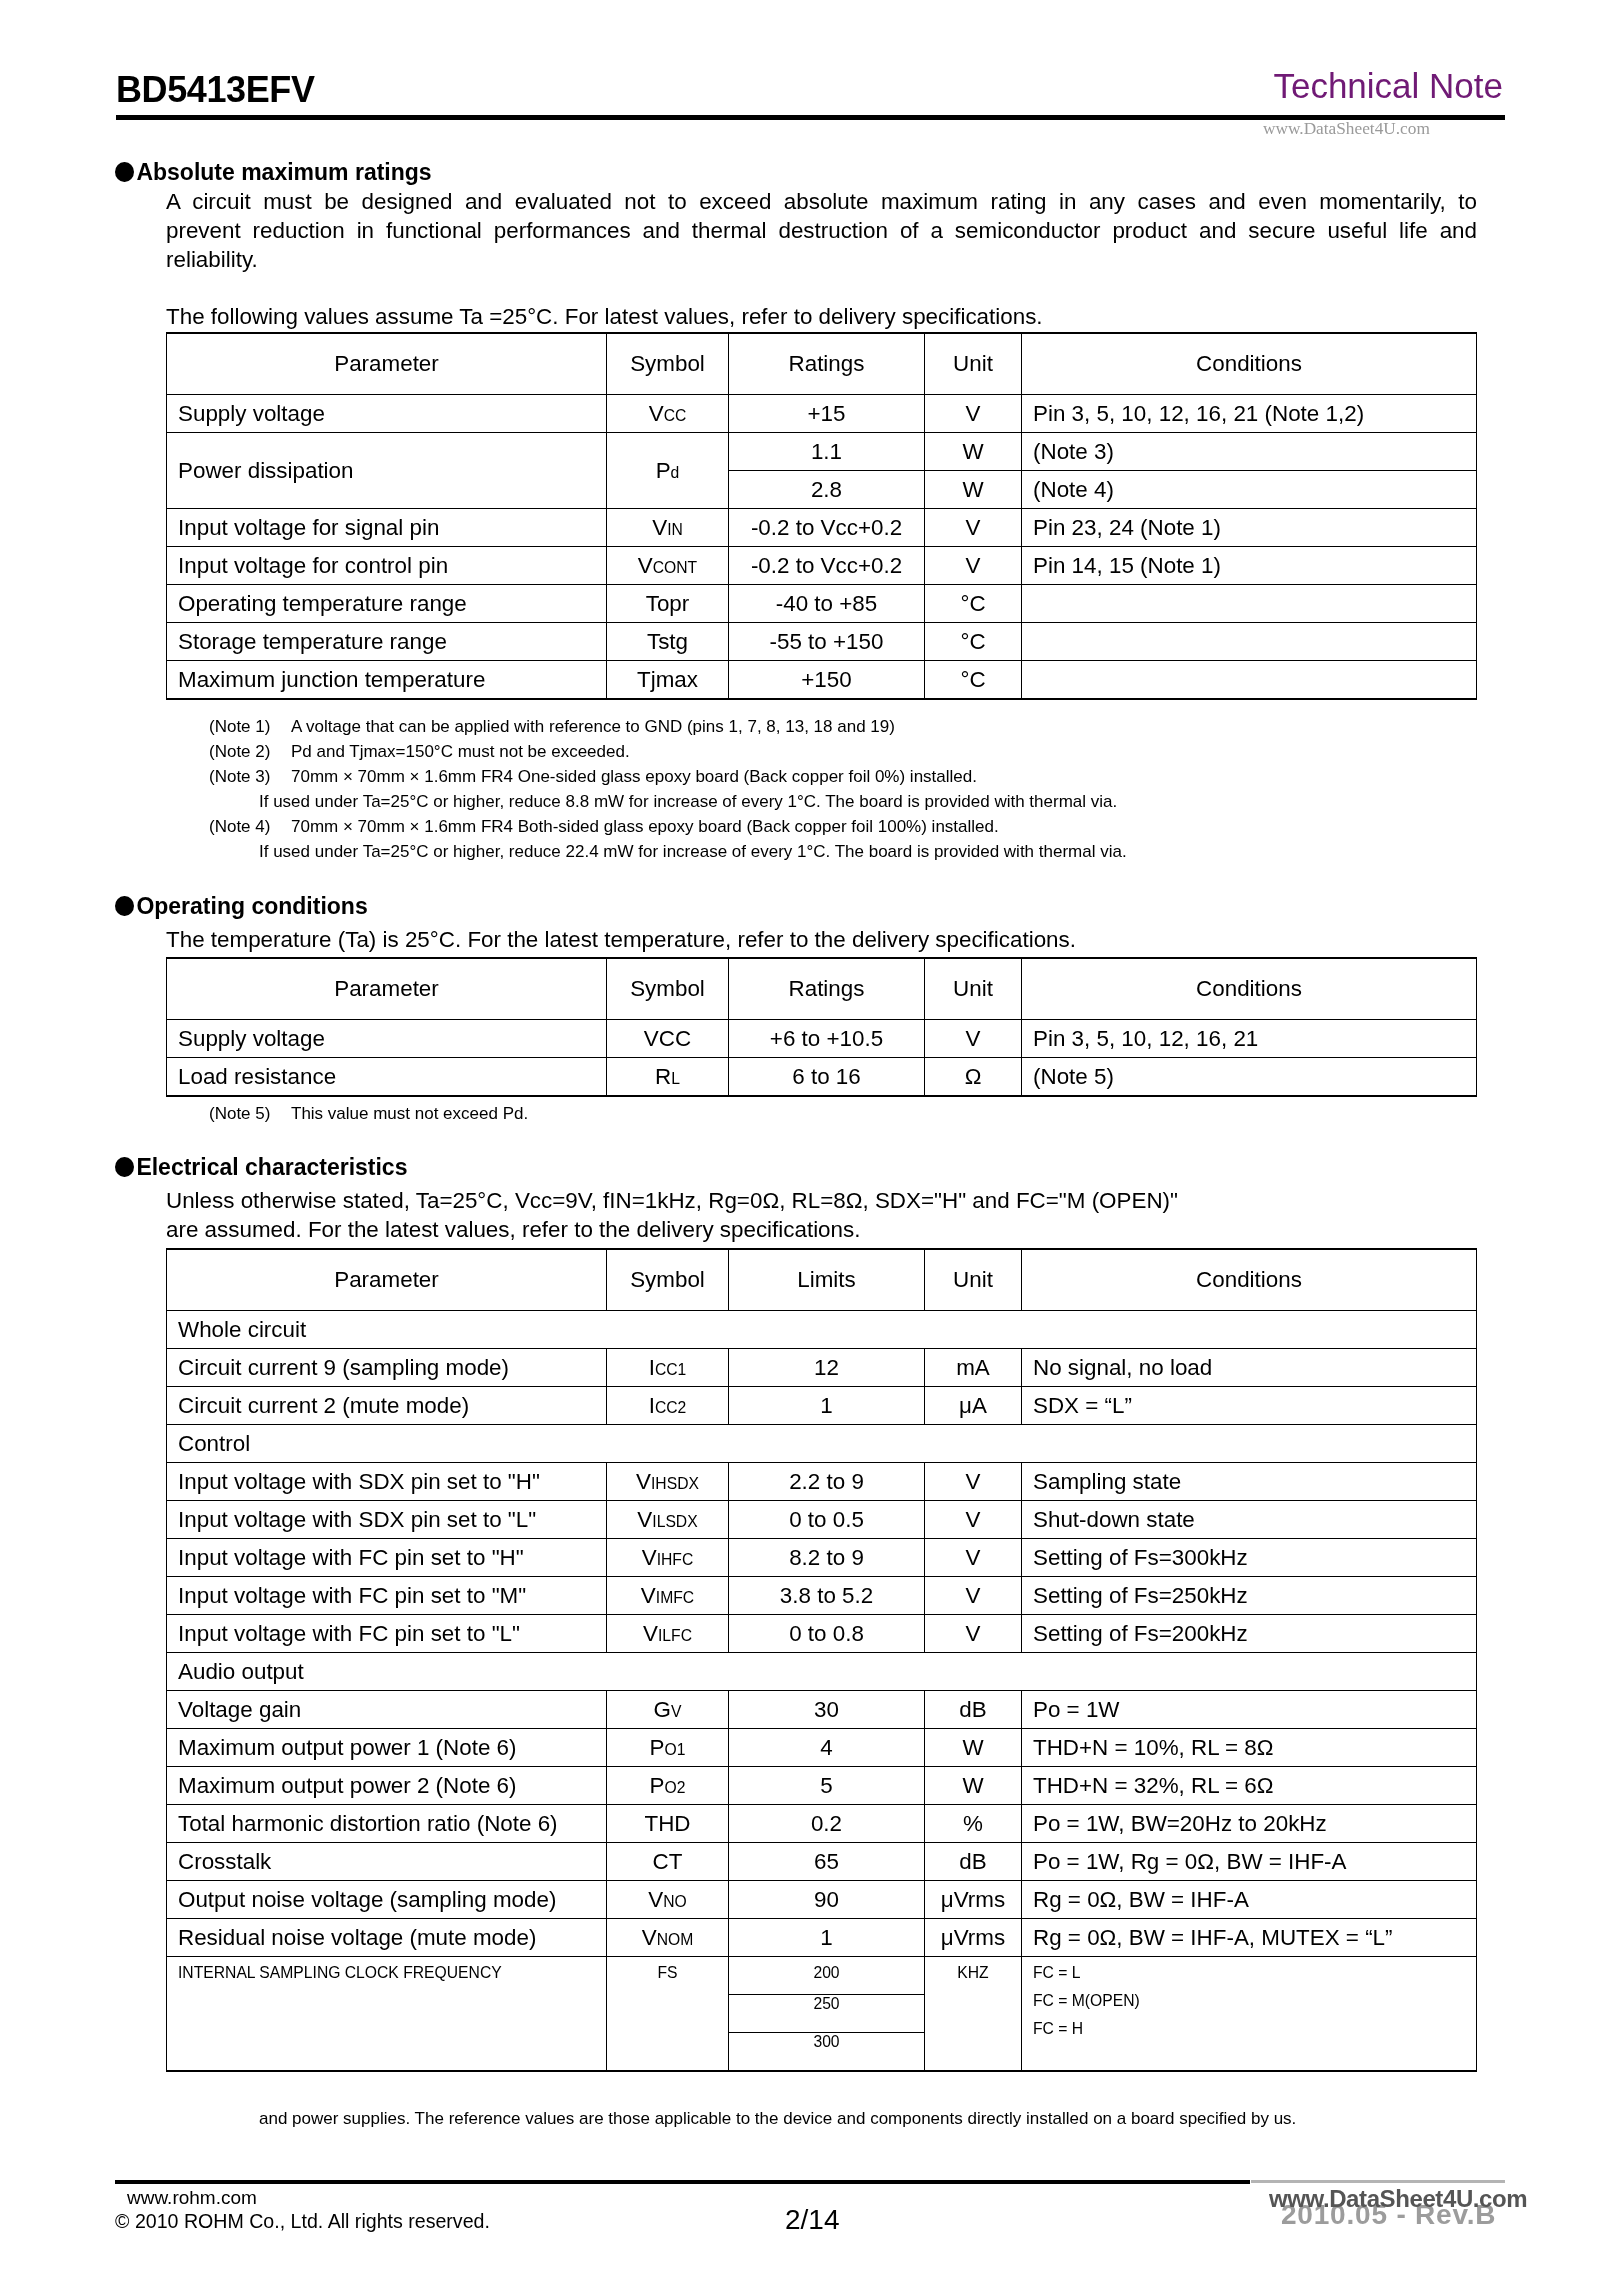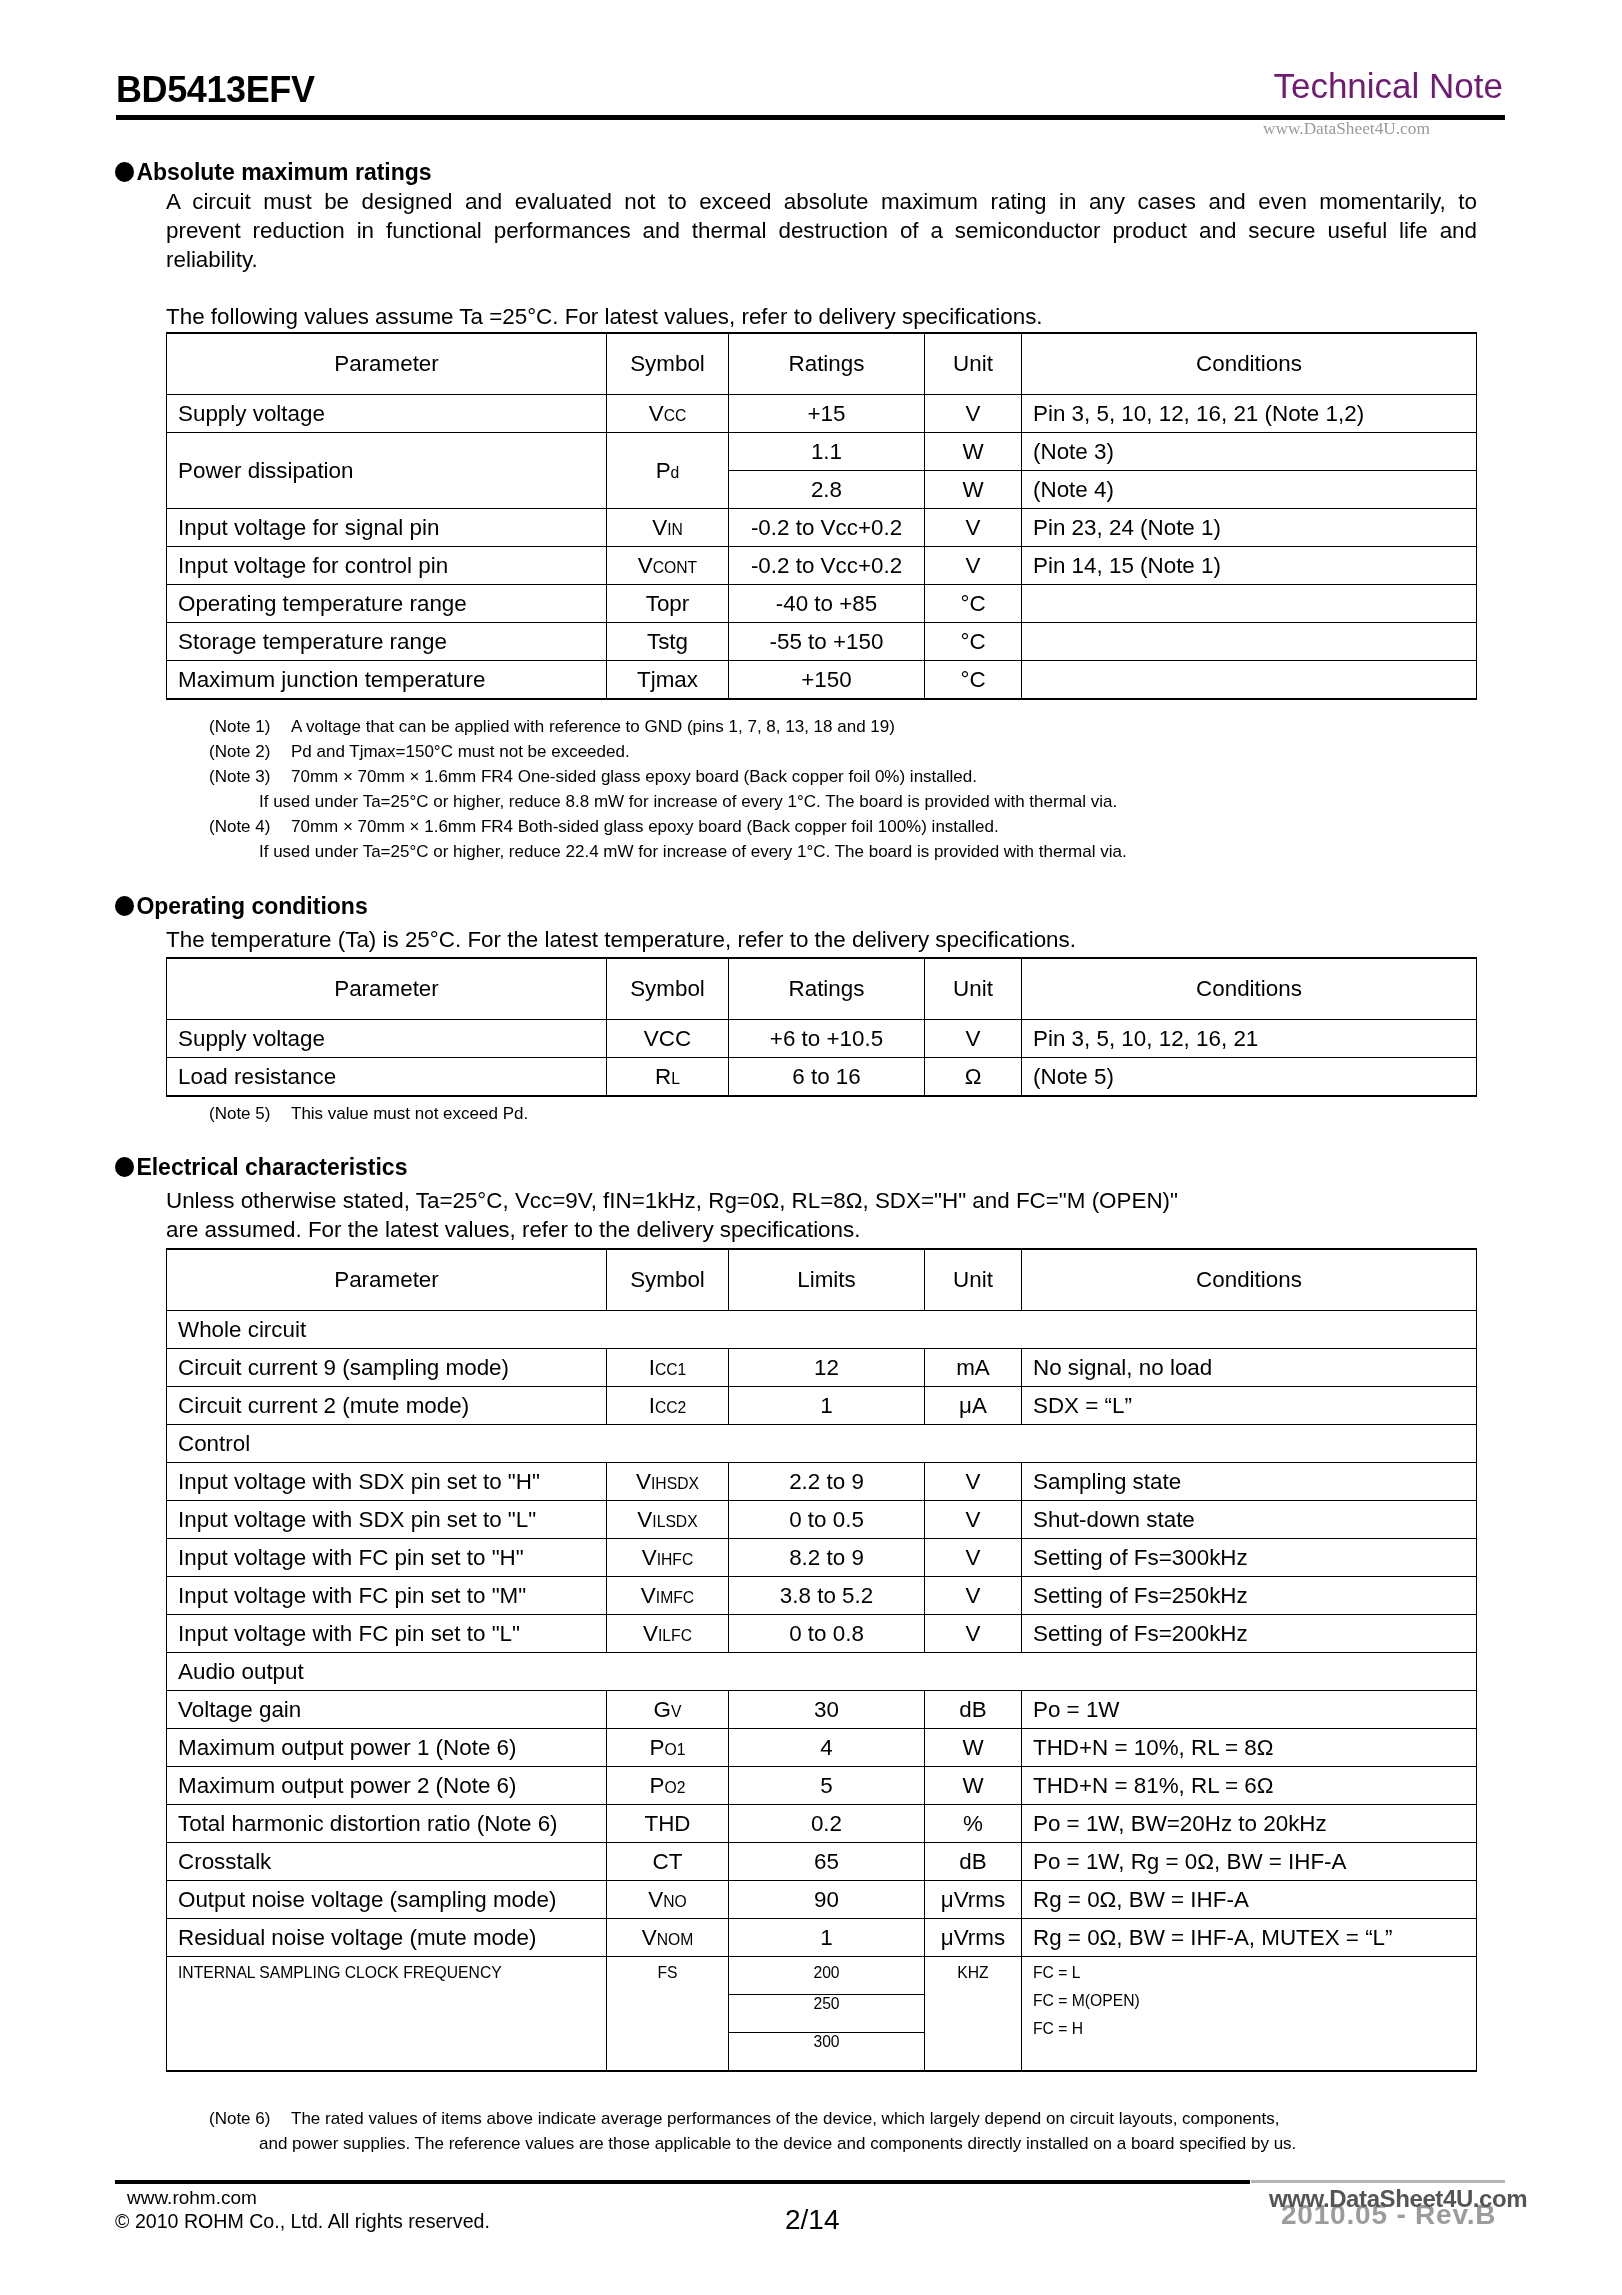--- a/index.html
+++ b/index.html
@@ -281,21 +281,21 @@
     <td class="c"><span>P</span><span class="sub">O1</span></td>
     <td class="c">4</td>
     <td class="c">W</td>
     <td class="l">THD+N = 10%, RL = 8Ω</td>
   </tr>
   <tr class="row">
     <td class="l">Maximum output power 2 (Note 6)</td>
     <td class="c"><span>P</span><span class="sub">O2</span></td>
     <td class="c">5</td>
     <td class="c">W</td>
-    <td class="l">THD+N = 81%, RL = 6Ω</td>
+    <td class="l">THD+N = 32%, RL = 6Ω</td>
   </tr>
   <tr class="row">
     <td class="l">Total harmonic distortion ratio (Note 6)</td>
     <td class="c">THD</td>
     <td class="c">0.2</td>
     <td class="c">%</td>
     <td class="l">Po = 1W, BW=20Hz to 20kHz</td>
   </tr>
   <tr class="row">
     <td class="l">Crosstalk</td>
@@ -332,21 +332,20 @@
   <tr class="sub">
     <td class="c">250</td>
   </tr>
   <tr class="sub">
     <td class="c">300</td>
   </tr>
 </tbody>
   </table>
 
 <div class="abs notes" style="left:177px; top:2106px;">
-  <span class="note-row"><span class="note-label">(Note 6)</span><span>The rated values of items above indicate average performances of the device, which largely depend on circuit layouts, components,</span></span>
   <span class="note-row"><span class="note-indent"></span><span>and power supplies. The reference values are those applicable to the device and components directly installed on a board specified by us.</span></span>
 </div>
 
 <div class="abs footer-rule-black"></div>
 <div class="abs footer-rule-gray"></div>
 <div class="abs footer-site">www.rohm.com</div>
 <div class="abs footer-copy">© 2010 ROHM Co., Ltd. All rights reserved.</div>
 <div class="abs footer-page">2/14</div>
 <div class="abs footer-rev">2010.05  -  Rev.B</div>
 <div class="abs footer-wm">www.DataSheet4U.com</div>

